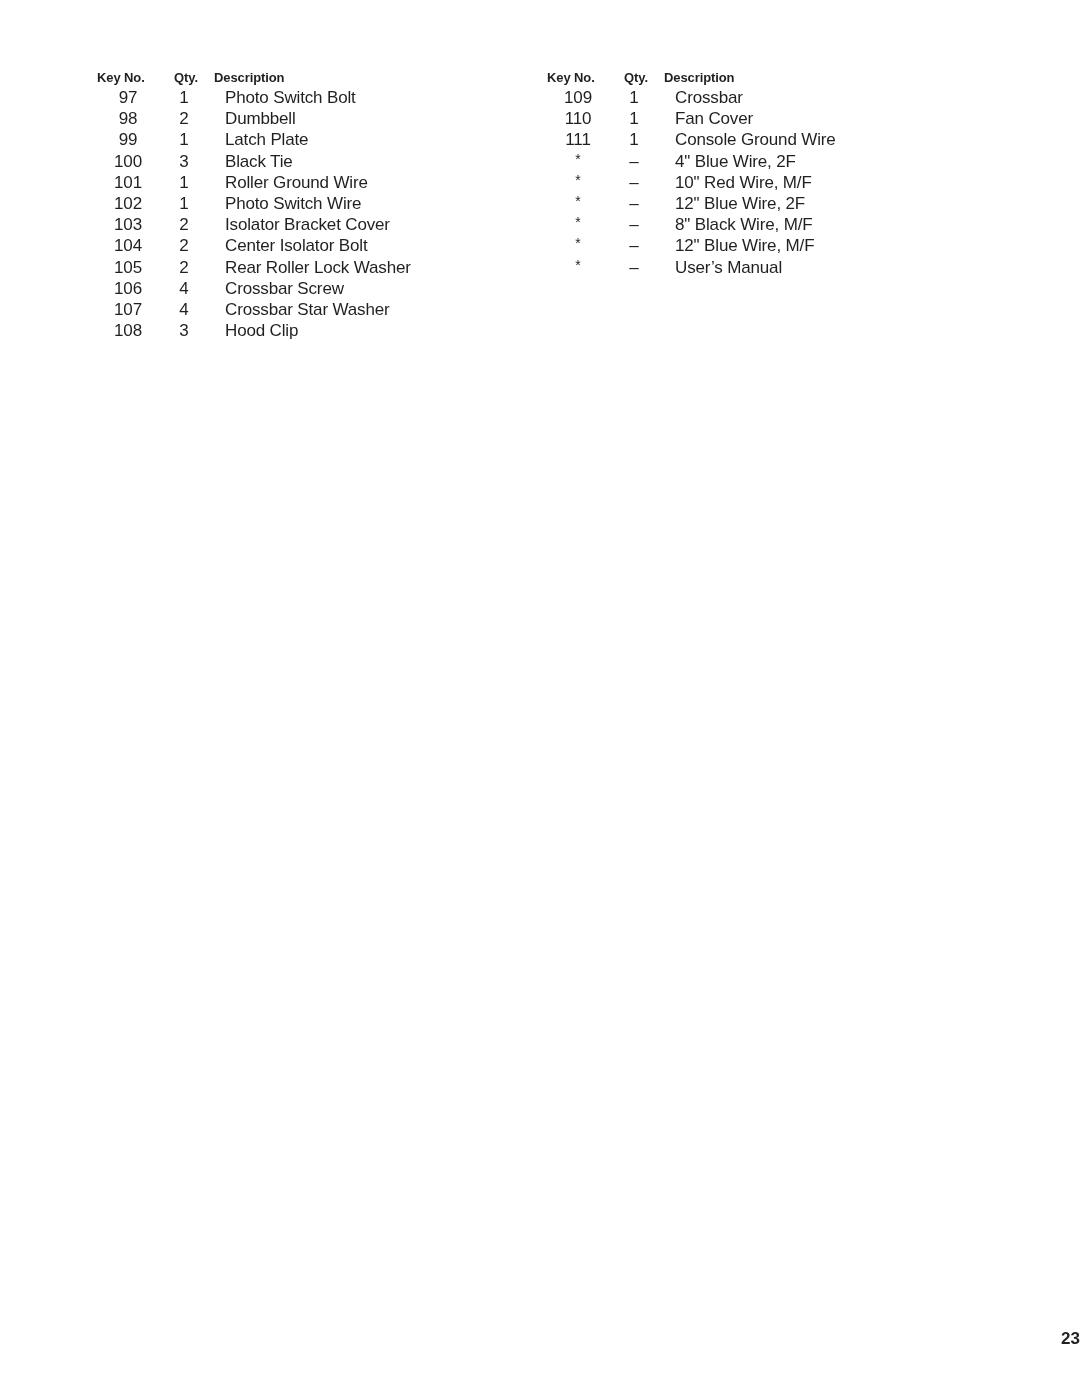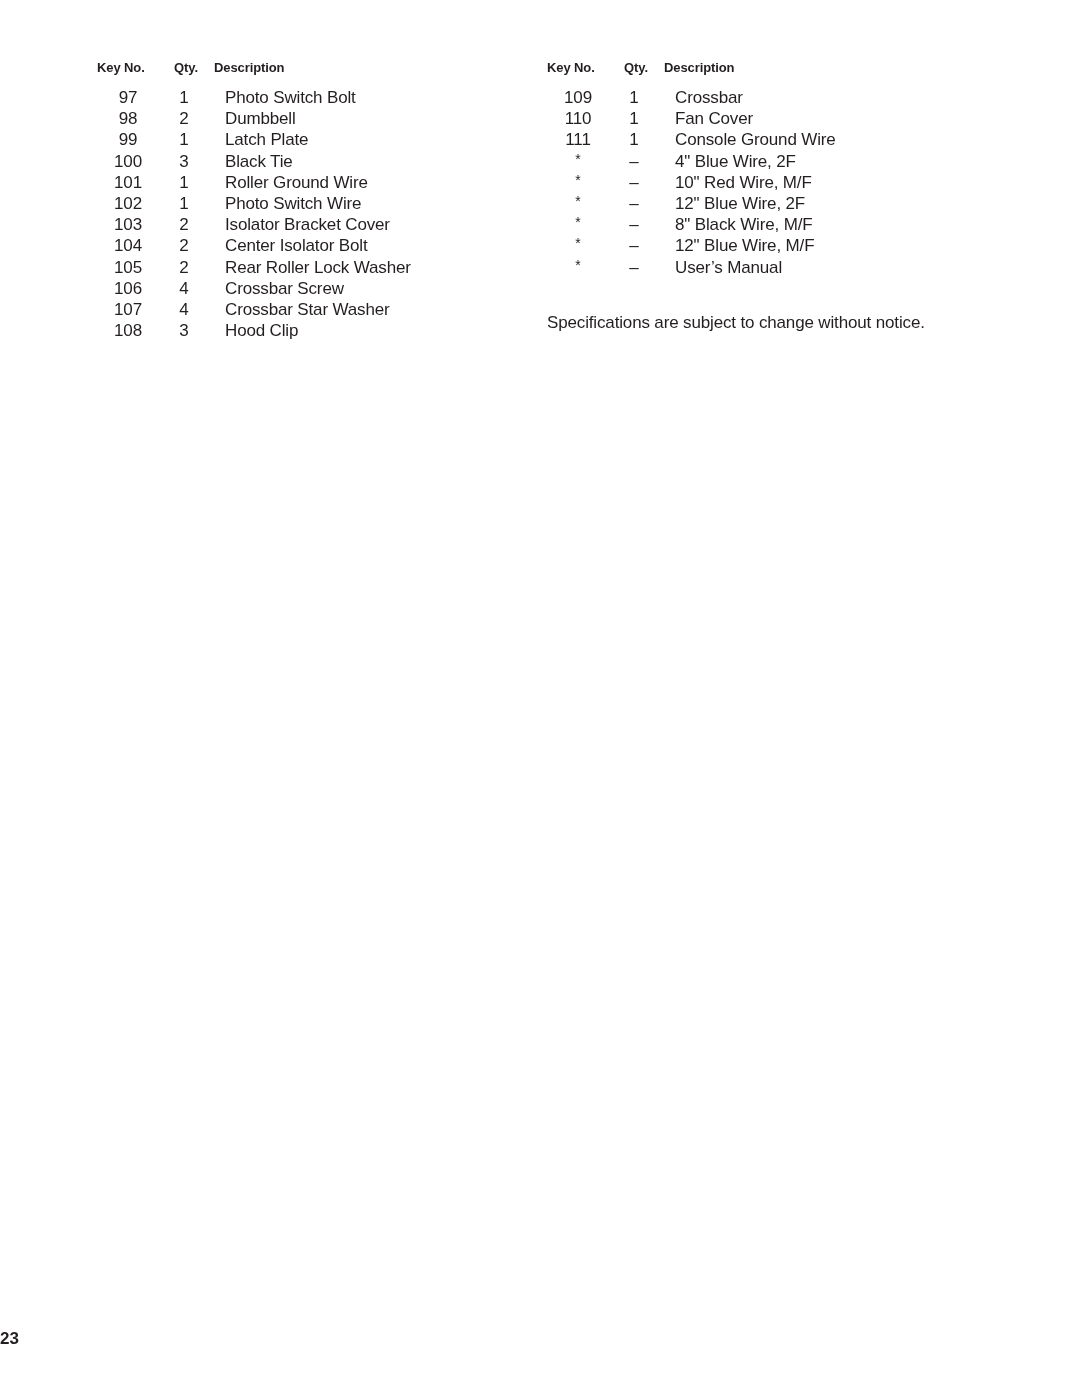--- a/index.html
+++ b/index.html
@@ -32,21 +32,21 @@
   .col-head {
     display: flex;
     align-items: baseline;
     font-size: 13px;
     font-weight: bold;
     letter-spacing: -0.1px;
     height: 20px;
   }
   .col-head .h-key   { width: 66px; text-align: left; }
   .col-head .h-qty   { width: 46px; text-align: center; }
-  .col-head .h-desc  { text-align: left; padding-left: 5px; }
+  .col-head .h-desc  { text-align: left; padding-left: 5px; margin-top: 10px; }
 
   .rows {
     margin-top: 8px;
   }
   .part-row {
     display: flex;
     align-items: baseline;
     height: 21.2px;
     font-size: 17px;
     letter-spacing: -0.15px;
@@ -82,21 +82,21 @@
     height: 21.5px;
     white-space: nowrap;
   }
 
   
   .page-number {
     position: absolute;
     left: 0;
     right: 0;
     top: 1329px;
-    text-align: left;
+    text-align: right;
     font-size: 17px;
     font-weight: bold;
   }
 </style>
 </head>
 <body>
 
 <div class="page">
 
   <div class="parts-column left">
@@ -218,18 +218,17 @@
       </div>
       <div class="part-row unnumbered">
         <span class="c-key">*</span>
         <span class="c-qty">–</span>
         <span class="c-desc">User’s Manual</span>
       </div>
     </div>
   </div>
 
   <div class="footnotes">
-    <div class="note">Specifications are subject to change without notice.</div>
   </div>
 
   <div class="page-number">23</div>
 
 </div>
 
 </body></html>

